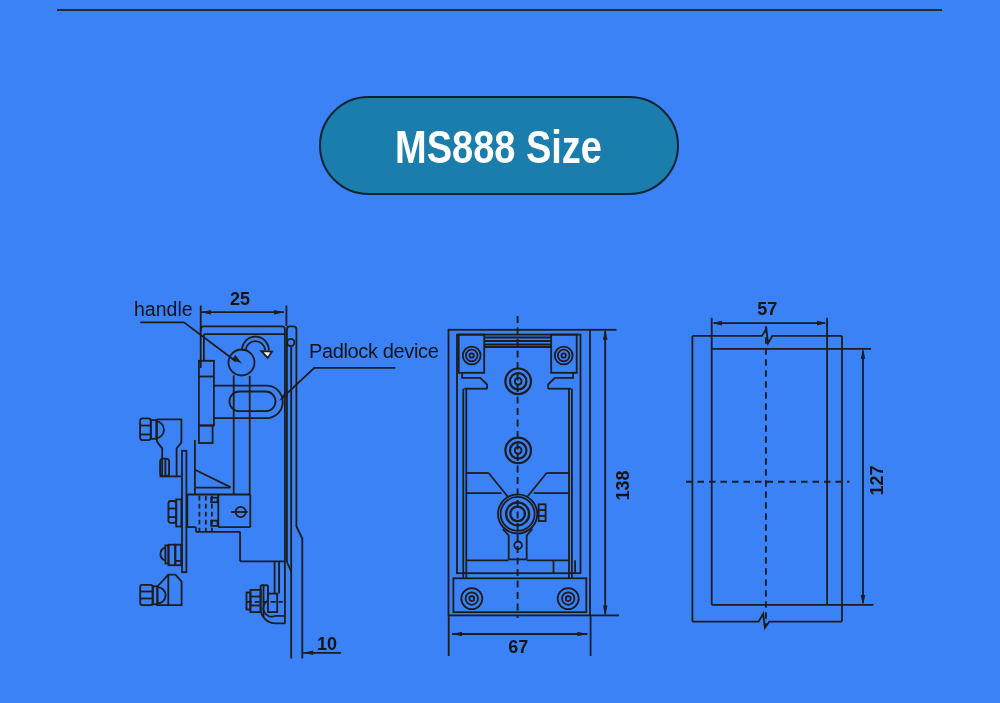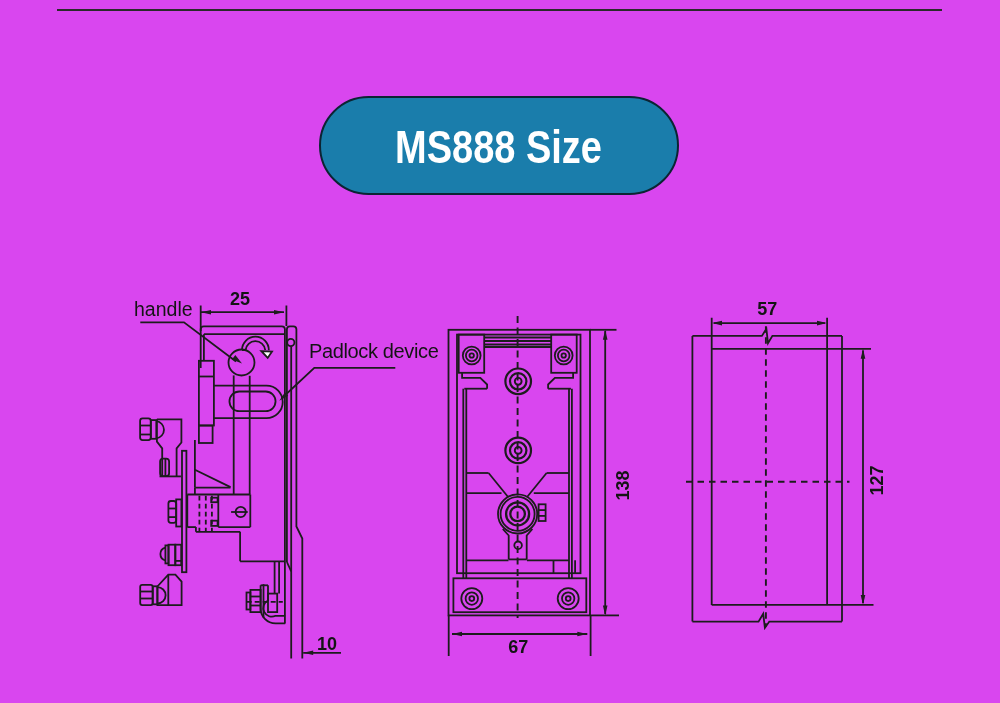--- a/index.html
+++ b/index.html
@@ -1,16 +1,16 @@
 <!DOCTYPE html>
 <html><head>
 <meta charset="utf-8">
 <style>
 html,body{margin:0;padding:0;background:#ffffff;}
-#page{position:relative;width:1000px;height:703px;background:#d946ef;overflow:hidden;}
+#page{position:relative;width:1000px;height:703px;background:#3b82f6;overflow:hidden;}
 svg{position:absolute;left:0;top:0;}
 text{font-family:"Liberation Sans",sans-serif;}
 </style>
 </head>
 <body>
 <div id="page">
 <svg width="1000" height="703" viewBox="0 0 1000 703">
 <g fill="none" stroke="#1c1c1c" stroke-width="1.8" stroke-linejoin="miter" stroke-linecap="butt">
 
 <line x1="57" y1="10" x2="942" y2="10" stroke-width="2" stroke="#2a2a2a"></line>

